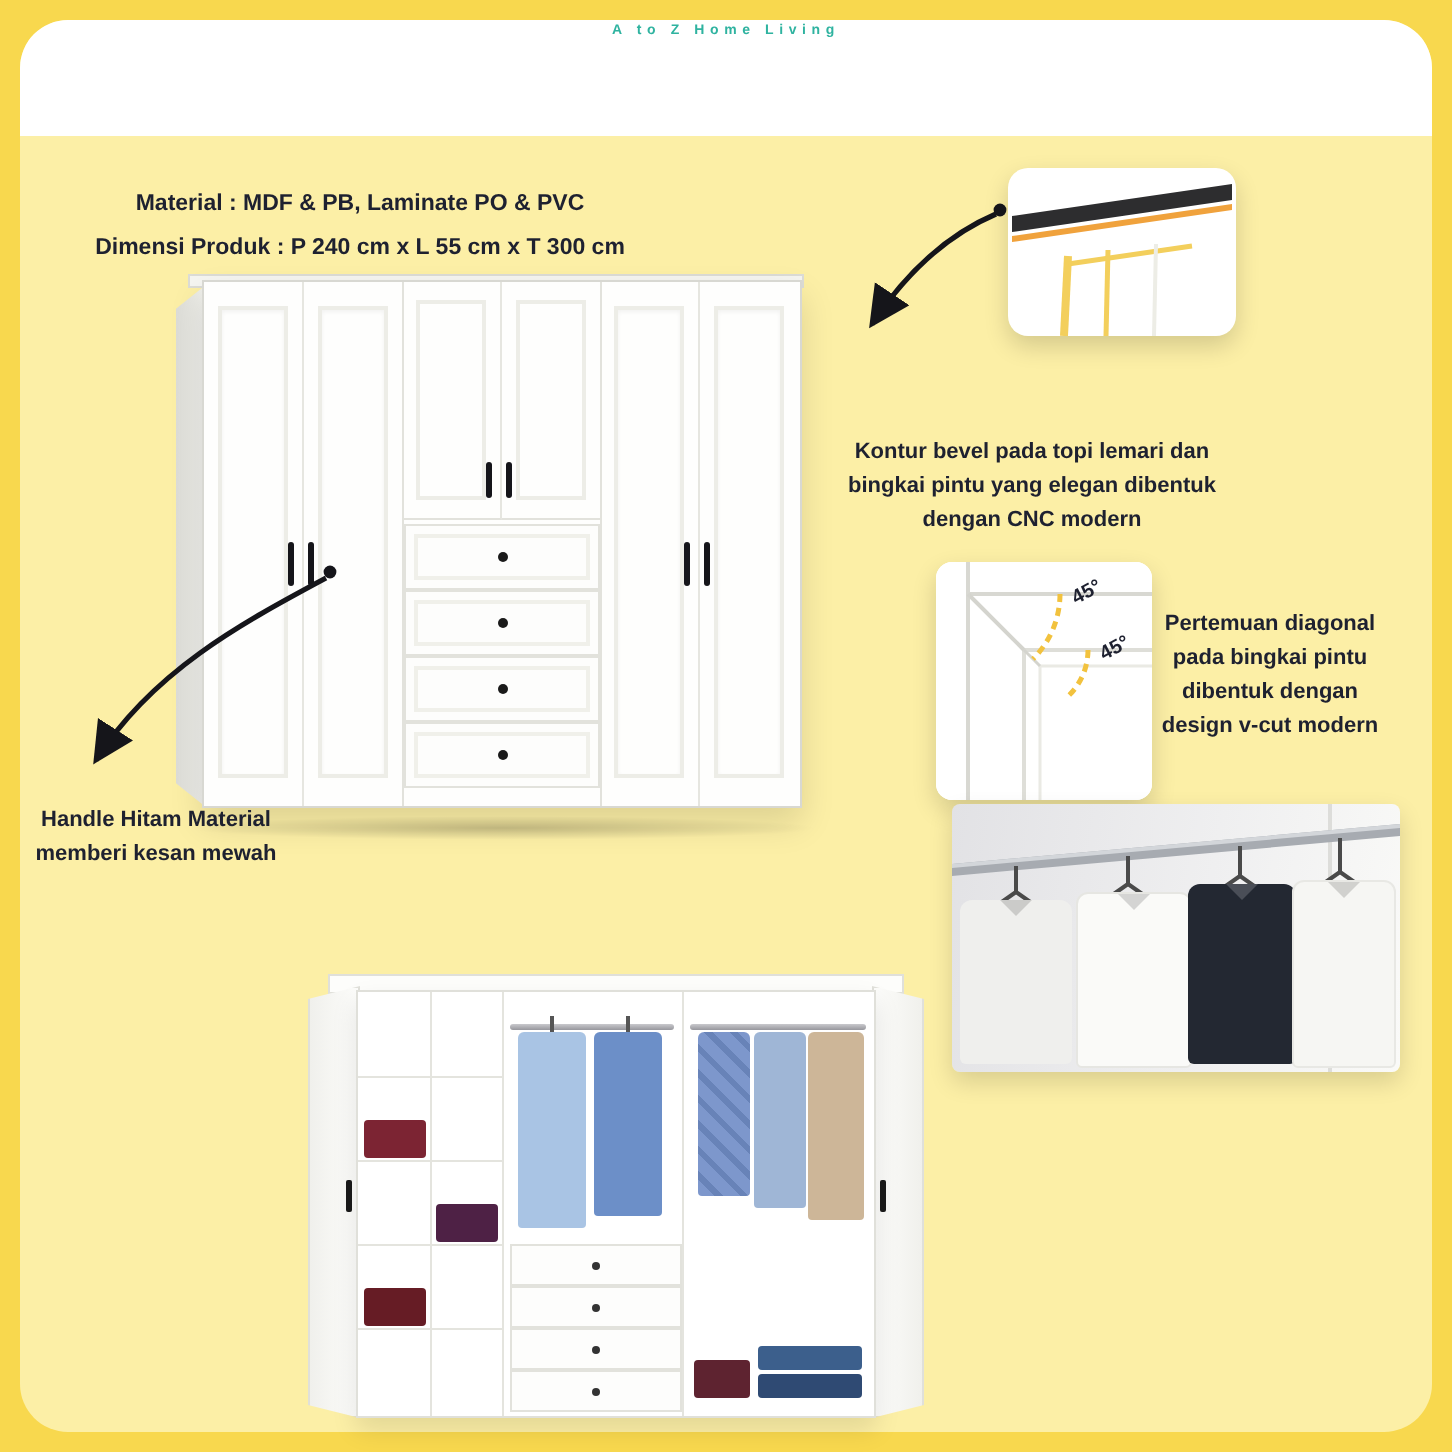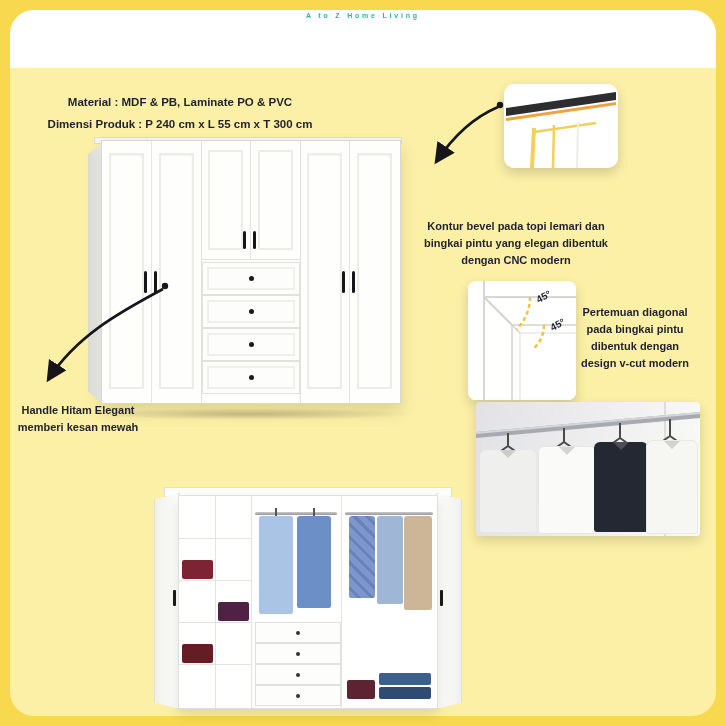--- a/index.html
+++ b/index.html
@@ -187,21 +187,21 @@
         <span class="collar"></span>
       </div>
     <div class="shirt" style="left:118px;top:40px;width:54px;height:90px;background:#232832;">
         <span class="collar" style="border-top-color:rgba(255,255,255,.18);"></span>
       </div>
     <div class="shirt" style="left:170px;top:38px;width:50px;height:92px;background:#F6F6F3;border:1px solid #E8E8E4;">
         <span class="collar"></span>
       </div>
   </div>
 
-  <div class="txt c-handle">Handle Hitam Elegant memberi kesan mewah</div>
+  <div class="txt c-handle">Handle Hitam Material memberi kesan mewah</div>
 
   <div class="unit">
     <div class="u-top"></div>
     <div class="u-door u-door-l">
         <div class="u-handle" style="right:3px;"></div>
       </div>
     <div class="u-door u-door-r">
         <div class="u-handle" style="left:3px;"></div>
       </div>
     <div class="u-body">

